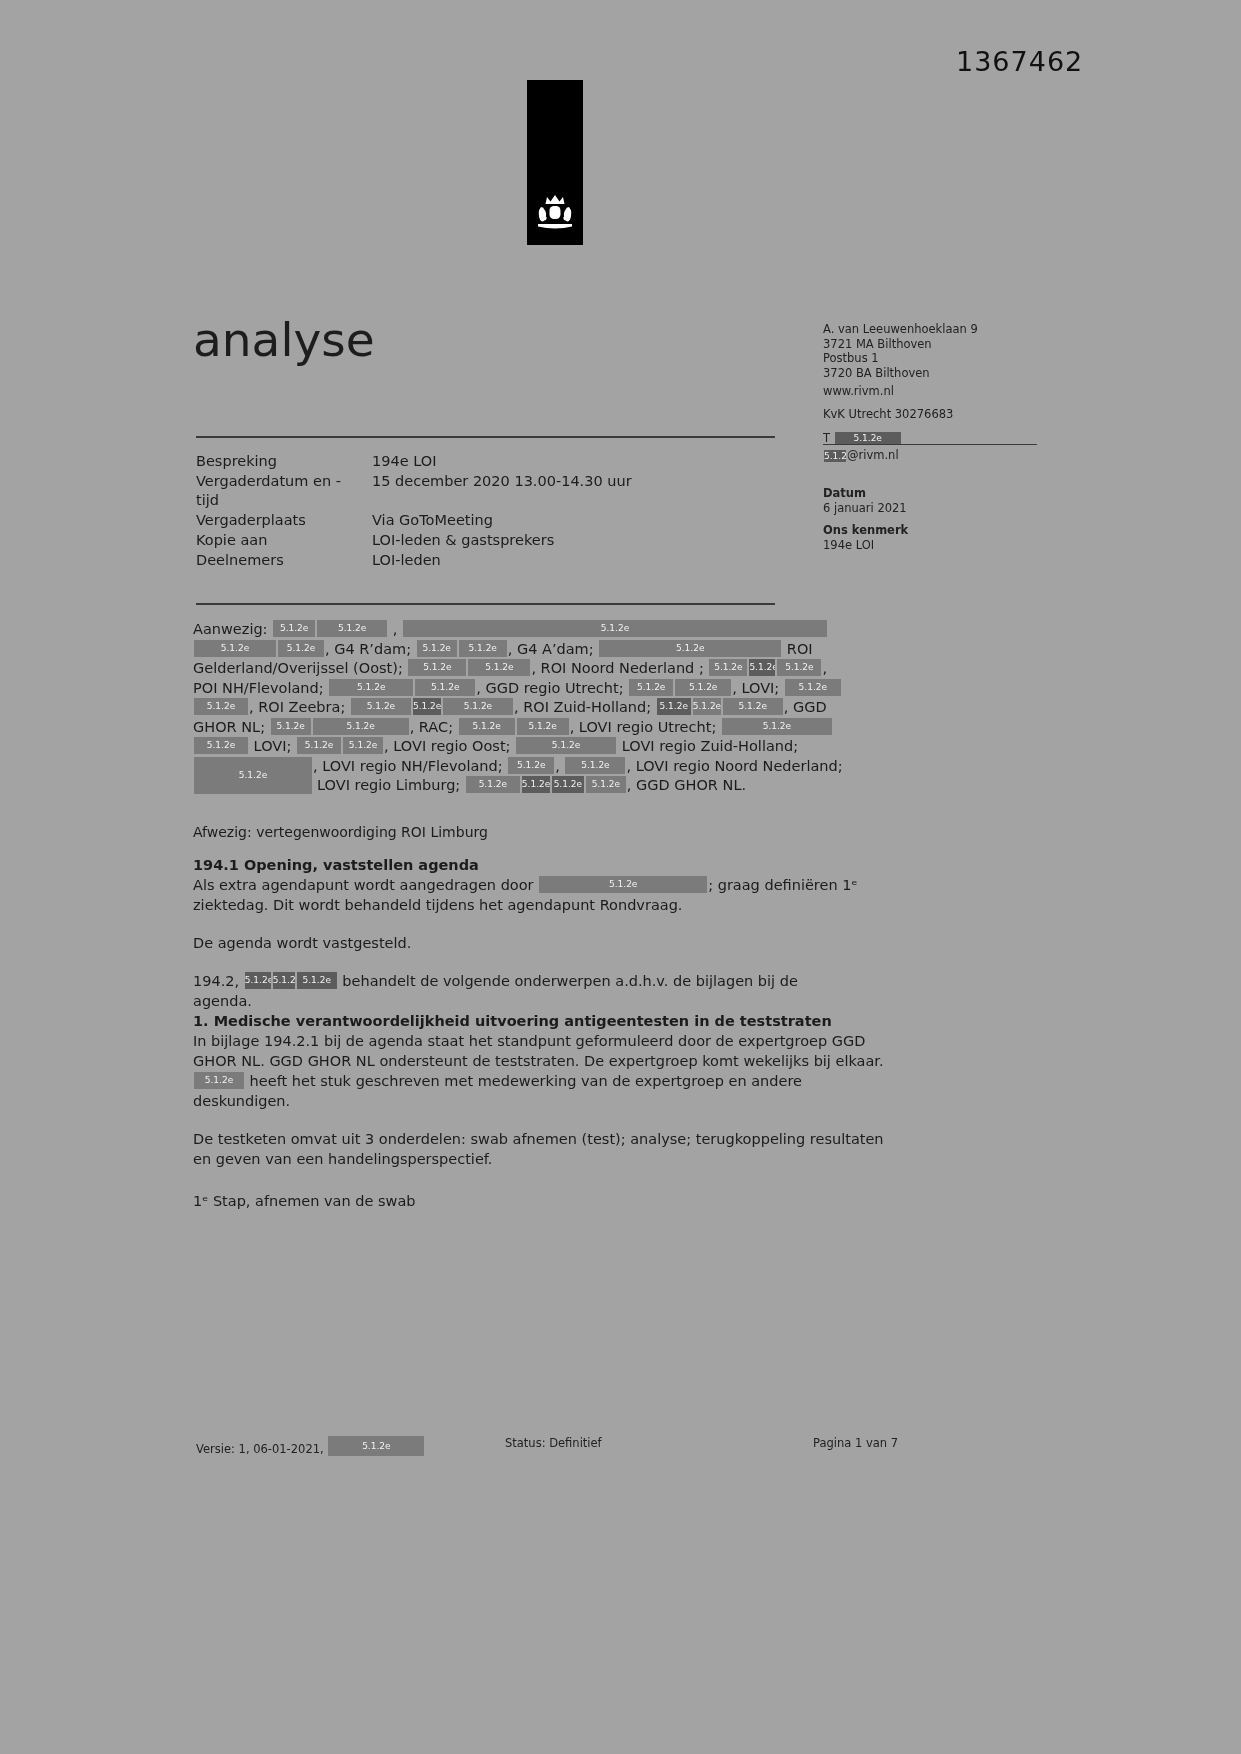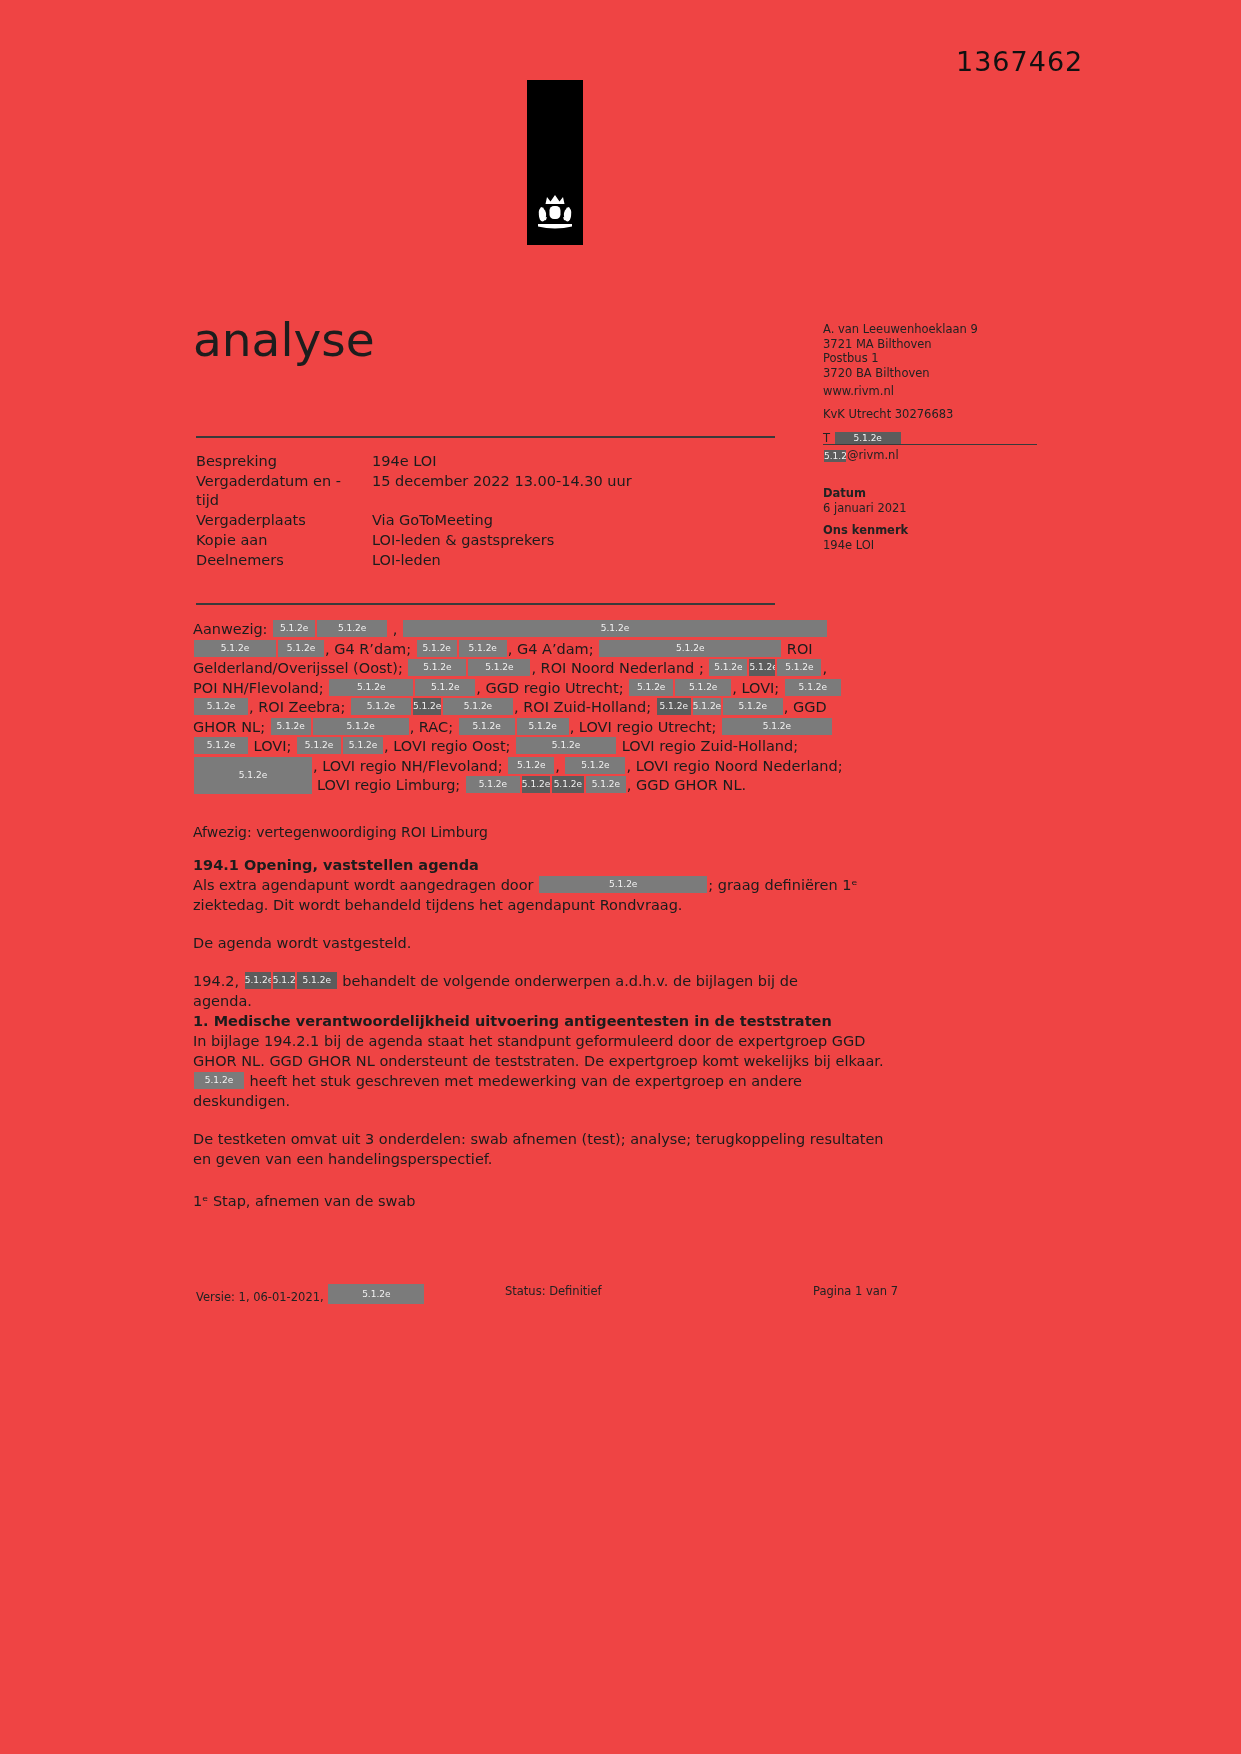--- a/index.html
+++ b/index.html
@@ -2,21 +2,21 @@
 <html><head>
 <meta charset="utf-8">
 <style>
   * { margin:0; padding:0; box-sizing:border-box; }
   html,body { background:#ffffff; }
   body {
     width:1241px; height:1754px; position:relative;
     font-family:"DejaVu Sans","Liberation Sans",sans-serif;
     color:#1c1c1c;
   }
-  .page { position:absolute; inset:0; background:#ef4444; overflow:hidden; }
+  .page { position:absolute; inset:0; background:#a3a3a3; overflow:hidden; }
   .b { font-weight:normal; }
 
   .doc-number { position:absolute; left:956px; top:46px; font-size:27px; color:#111; letter-spacing:1px; }
 
   .logo-block { position:absolute; left:527px; top:80px; width:56px; height:165px; background:#000; }
   .logo-block svg { position:absolute; left:50%; transform:translateX(-50%); bottom:16px; }
 
   .logo-text { position:absolute; left:598px; top:186px; font-family:"DejaVu Serif","Liberation Serif",serif; color:#111; }
   .logo-text .org { font-size:17.5px; line-height:21px; }
   .logo-text .ministry { margin-top:6px; font-style:italic; font-size:15px; line-height:19px; }
@@ -42,21 +42,21 @@
   .meta .mvalue { flex:1; }
 
   .aanwezig { position:absolute; left:193px; top:620px; width:722px; font-size:14.5px; line-height:19.5px; }
   .afwezig  { position:absolute; left:193px; top:824px; width:722px; font-size:14px; }
 
   .body-col { position:absolute; left:193px; top:855px; width:700px; font-size:14.5px; line-height:20px; }
   .body-col .heading { font-weight:bold; }
   .mt18 { margin-top:18px; }
   .mt22 { margin-top:22px; }
 
-  .footer { position:absolute; left:196px; top:1280px; width:712px; height:30px; font-size:11.5px; color:#222; }
+  .footer { position:absolute; left:196px; top:1432px; width:712px; height:30px; font-size:11.5px; color:#222; }
   .footer .versie   { position:absolute; left:0;    top:4px; }
   .footer .status   { position:absolute; left:309px; top:4px; }
   .footer .page-num { position:absolute; left:617px; top:4px; }
 
   .redact {
     display:inline-block; height:17px; line-height:17px;
     background:#7b7b7b; color:#f2f2f2;
     font-size:9px; text-align:center;
     vertical-align:-3px; overflow:hidden; white-space:nowrap;
     margin:0 1px;
@@ -108,21 +108,21 @@
   <div class="rule rule-right"></div>
 
   <div class="meta">
     <div class="row">
       <div class="mlabel">Bespreking</div>
       <div class="mvalue">194e LOI</div>
     </div>
     <div class="row">
       <div class="mlabel">Vergaderdatum en -
 tijd</div>
-      <div class="mvalue">15 december 2022 13.00-14.30 uur</div>
+      <div class="mvalue">15 december 2020 13.00-14.30 uur</div>
     </div>
     <div class="row">
       <div class="mlabel">Vergaderplaats</div>
       <div class="mvalue">Via GoToMeeting</div>
     </div>
     <div class="row">
       <div class="mlabel">Kopie aan</div>
       <div class="mvalue">LOI-leden &amp; gastsprekers</div>
     </div>
     <div class="row">

